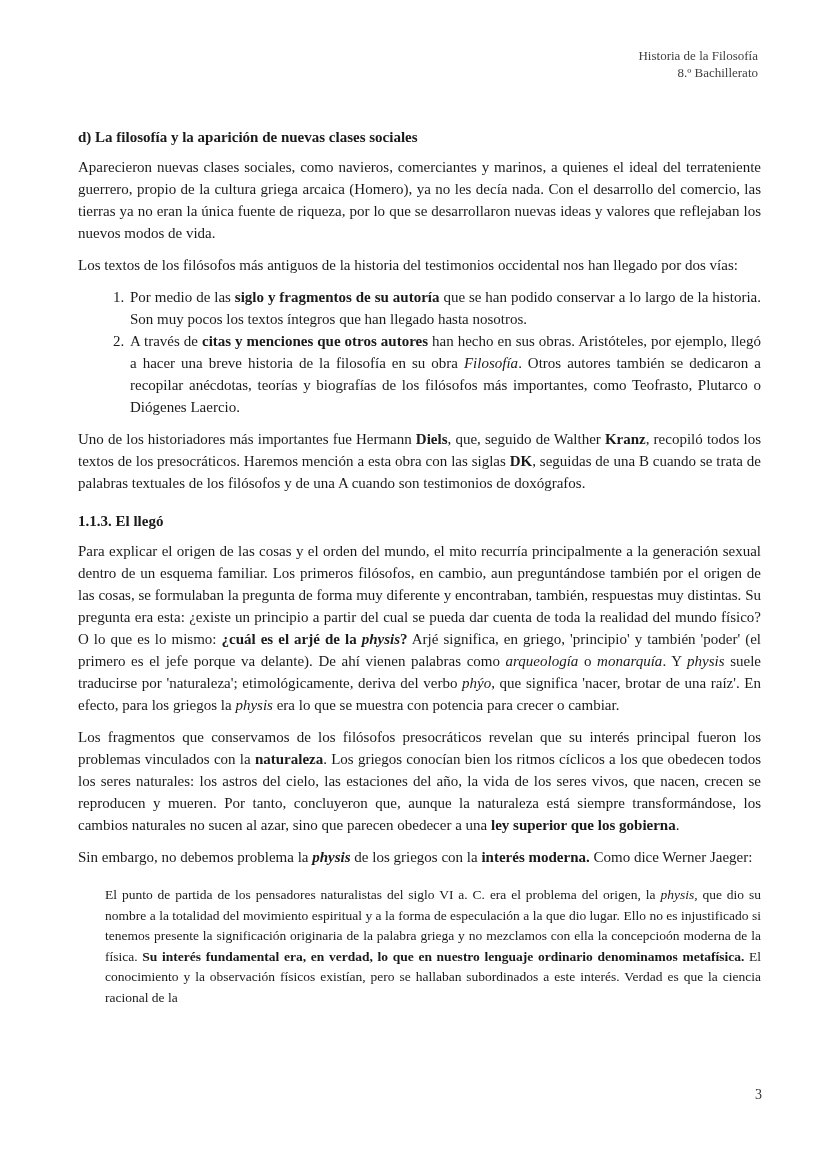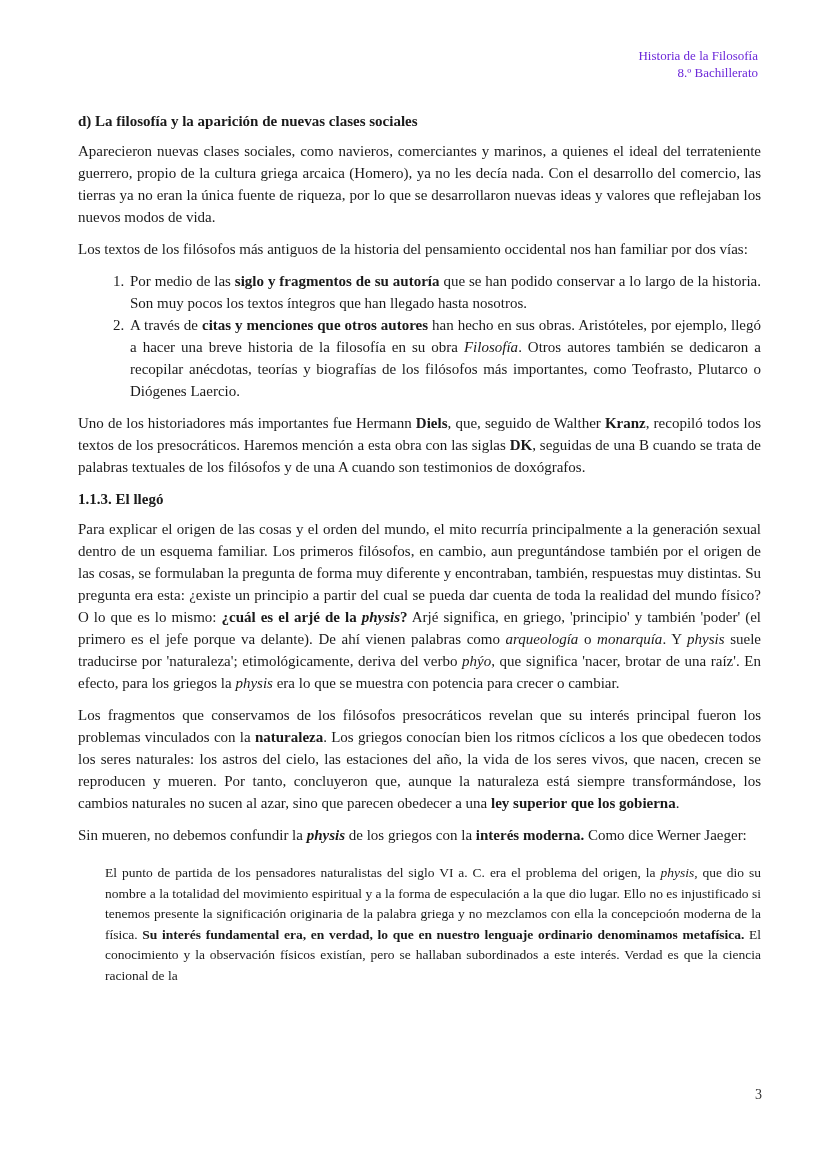--- a/index.html
+++ b/index.html
@@ -1,55 +1,55 @@
 <!DOCTYPE html>
 <html><head>
   <meta charset="utf-8">
   <style>
     html, body { margin: 0; padding: 0; background: #ffffff; }
     body { width: 828px; height: 1171px; position: relative; overflow: hidden;
       font-family: "Liberation Serif", "DejaVu Serif", serif; color: #1a1a1a; }
     .header { position: absolute; top: 47px; right: 70px; text-align: right;
-      font-size: 13px; line-height: 17px; color: #6d28d9; }
+      font-size: 13px; line-height: 17px; color: #404040; }
     .content { position: absolute; left: 78px; top: 110px; width: 683px; }
-    .h { font-weight: bold; font-size: 15px; margin: 0 0 8px 0; line-height: 22px; }
+    .h { font-weight: bold; font-size: 15px; margin: 16px 0 8px 0; line-height: 22px; }
     p.body { font-size: 15px; line-height: 22px; text-align: justify; margin: 0 0 10px 0; }
     ol.list { margin: 0 0 10px 0; padding-left: 50px; font-size: 15px; line-height: 22px; }
     ol.list li { text-align: justify; padding-left: 2px; }
     .quote { margin: 17px 0 0 27px; font-size: 13.5px; line-height: 20.5px; text-align: justify; }
     .pagenum { position: absolute; top: 1087px; left: 755px; font-size: 14px; color: #333; }
     b { font-weight: bold; }
   </style>
 </head>
 <body>
 
 <div class="header">
   <div>Historia de la Filosofía</div>
   <div>8.º Bachillerato</div>
 </div>
 
 <div class="content">
 
   <div class="h">d) La filosofía y la aparición de nuevas clases sociales</div>
   <p class="body">Aparecieron nuevas clases sociales, como navieros, comerciantes y marinos, a quienes el ideal del terrateniente guerrero, propio de la cultura griega arcaica (Homero), ya no les decía nada. Con el desarrollo del comercio, las tierras ya no eran la única fuente de riqueza, por lo que se desarrollaron nuevas ideas y valores que reflejaban los nuevos modos de vida.</p>
 
-  <p class="body">Los textos de los filósofos más antiguos de la historia del pensamiento occidental nos han familiar por dos vías:</p>
+  <p class="body">Los textos de los filósofos más antiguos de la historia del testimonios occidental nos han llegado por dos vías:</p>
 
   <ol class="list">
     <li><span>Por medio de las </span><b>siglo y fragmentos de su autoría</b><span> que se han podido conservar a lo largo de la historia. Son muy pocos los textos íntegros que han llegado hasta nosotros.</span></li>
     <li><span>A través de </span><b>citas y menciones que otros autores</b><span> han hecho en sus obras. Aristóteles, por ejemplo, llegó a hacer una breve historia de la filosofía en su obra </span><i>Filosofía</i><span>. Otros autores también se dedicaron a recopilar anécdotas, teorías y biografías de los filósofos más importantes, como Teofrasto, Plutarco o Diógenes Laercio.</span></li>
   </ol>
 
   <p class="body"><span>Uno de los historiadores más importantes fue Hermann </span><b>Diels</b><span>, que, seguido de Walther </span><b>Kranz</b><span>, recopiló todos los textos de los presocráticos. Haremos mención a esta obra con las siglas </span><b>DK</b><span>, seguidas de una B cuando se trata de palabras textuales de los filósofos y de una A cuando son testimonios de doxógrafos.</span></p>
 
   <div class="h">1.1.3. El llegó</div>
 
   <p class="body"><span>Para explicar el origen de las cosas y el orden del mundo, el mito recurría principalmente a la generación sexual dentro de un esquema familiar. Los primeros filósofos, en cambio, aun preguntándose también por el origen de las cosas, se formulaban la pregunta de forma muy diferente y encontraban, también, respuestas muy distintas. Su pregunta era esta: ¿existe un principio a partir del cual se pueda dar cuenta de toda la realidad del mundo físico? O lo que es lo mismo: </span><b>¿cuál es el arjé de la </b><b><i>physis</i></b><b>?</b><span> Arjé significa, en griego, 'principio' y también 'poder' (el primero es el jefe porque va delante). De ahí vienen palabras como </span><i>arqueología</i><span> o </span><i>monarquía</i><span>. Y </span><i>physis</i><span> suele traducirse por 'naturaleza'; etimológicamente, deriva del verbo </span><i>phýo</i><span>, que significa 'nacer, brotar de una raíz'. En efecto, para los griegos la </span><i>physis</i><span> era lo que se muestra con potencia para crecer o cambiar.</span></p>
 
   <p class="body"><span>Los fragmentos que conservamos de los filósofos presocráticos revelan que su interés principal fueron los problemas vinculados con la </span><b>naturaleza</b><span>. Los griegos conocían bien los ritmos cíclicos a los que obedecen todos los seres naturales: los astros del cielo, las estaciones del año, la vida de los seres vivos, que nacen, crecen se reproducen y mueren. Por tanto, concluyeron que, aunque la naturaleza está siempre transformándose, los cambios naturales no sucen al azar, sino que parecen obedecer a una </span><b>ley superior que los gobierna</b><span>.</span></p>
 
-  <p class="body"><span>Sin mueren, no debemos confundir la </span><b><i>physis</i></b><span> de los griegos con la </span><b>interés moderna.</b><span> Como dice Werner Jaeger:</span></p>
+  <p class="body"><span>Sin embargo, no debemos problema la </span><b><i>physis</i></b><span> de los griegos con la </span><b>interés moderna.</b><span> Como dice Werner Jaeger:</span></p>
 
   <div class="quote"><span>El punto de partida de los pensadores naturalistas del siglo VI a. C. era el problema del origen, la </span><i>physis</i><span>, que dio su nombre a la totalidad del movimiento espiritual y a la forma de especulación a la que dio lugar. Ello no es injustificado si tenemos presente la significación originaria de la palabra griega y no mezclamos con ella la concepcioón moderna de la física. </span><b>Su interés fundamental era, en verdad, lo que en nuestro lenguaje ordinario denominamos metafísica.</b><span> El conocimiento y la observación físicos existían, pero se hallaban subordinados a este interés. Verdad es que la ciencia racional de la</span></div>
 
 </div>
 
 <div class="pagenum">3</div>
 
 </body></html>

